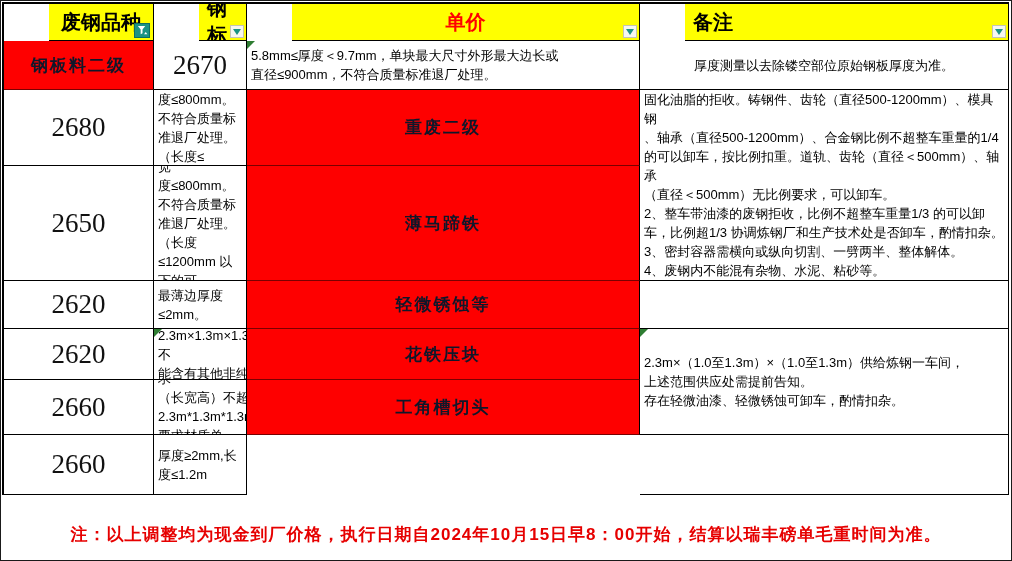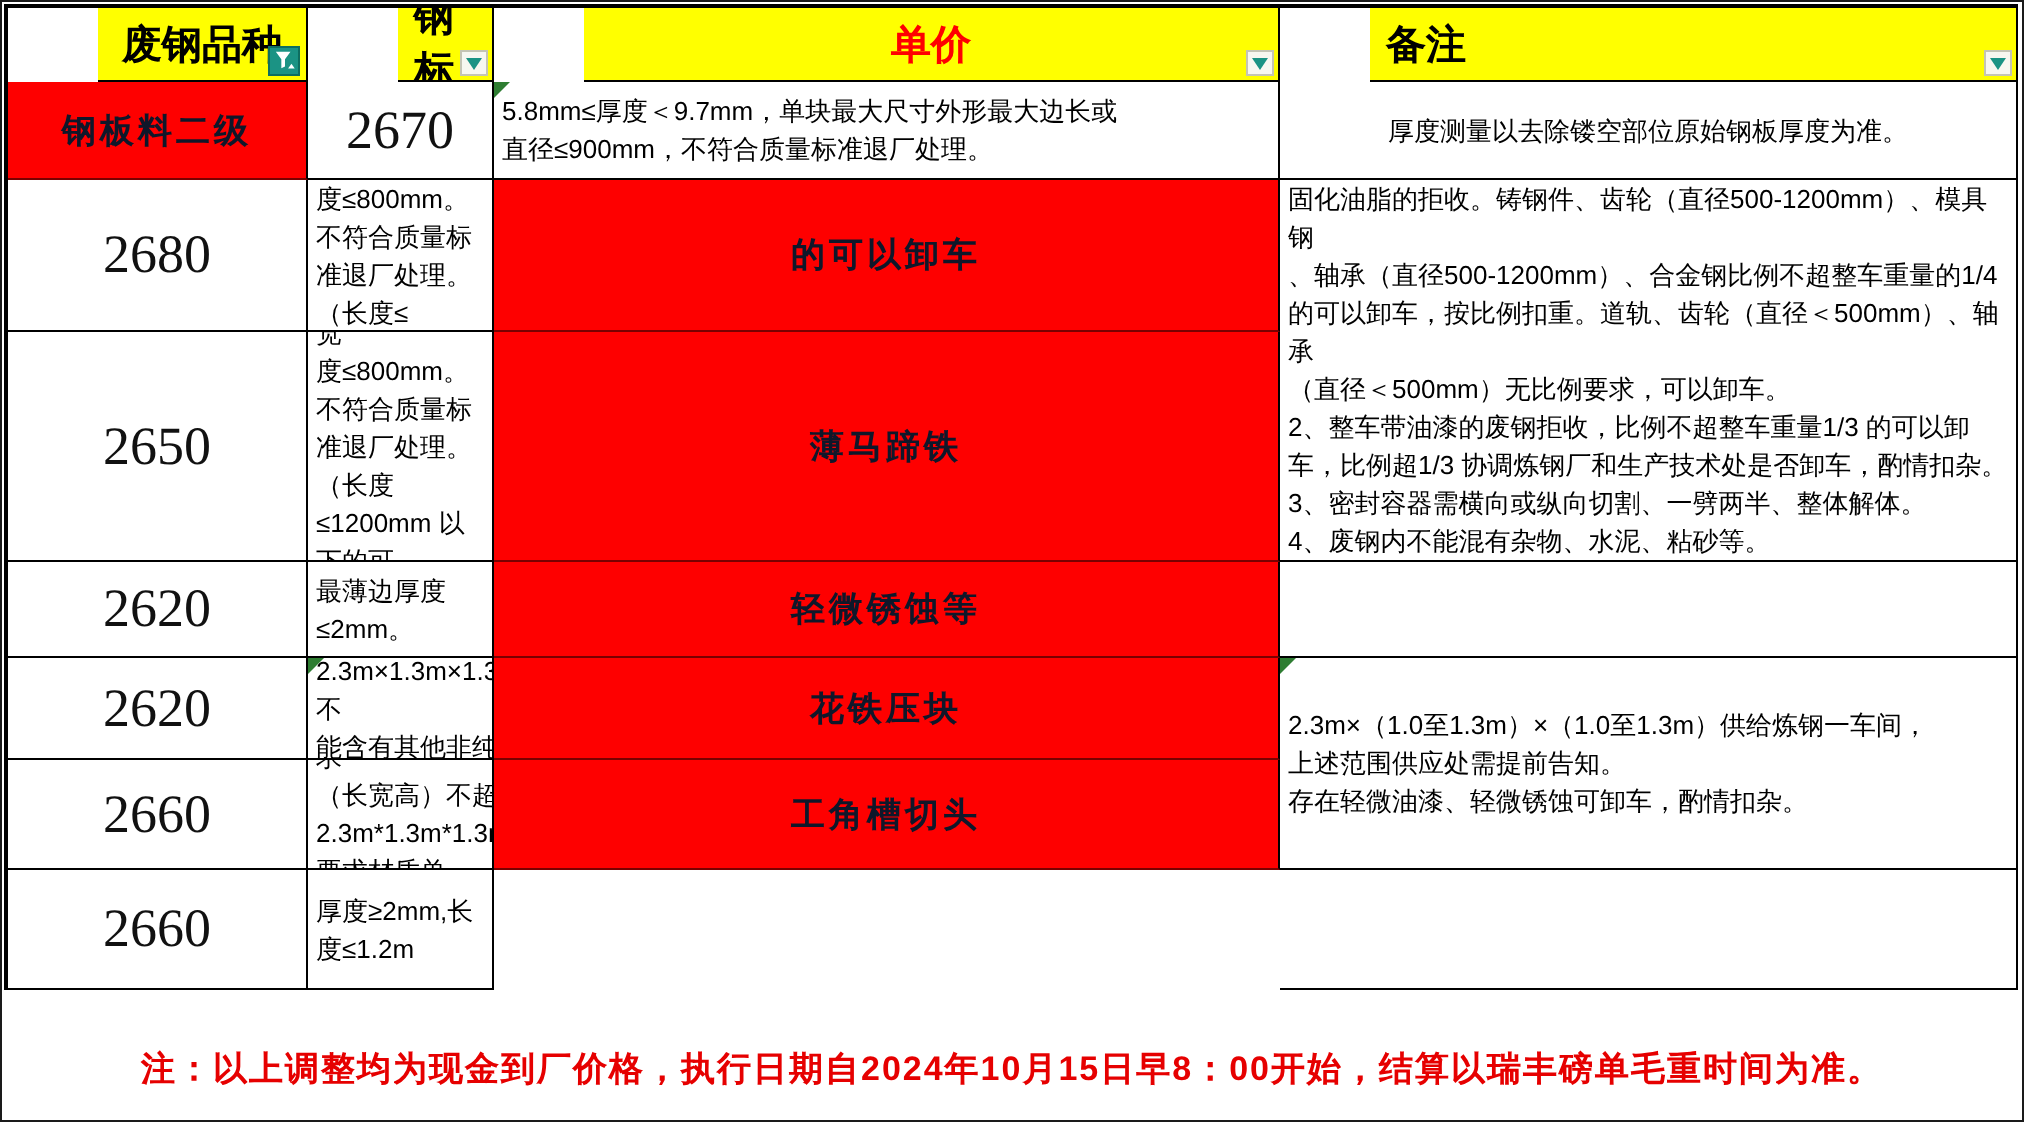--- a/index.html
+++ b/index.html
@@ -132,21 +132,21 @@
 、轴承（直径500-1200mm）、合金钢比例不超整车重量的1/4
 的可以卸车，按比例扣重。道轨、齿轮（直径＜500mm）、轴承
 （直径＜500mm）无比例要求，可以卸车。
 2、整车带油漆的废钢拒收，比例不超整车重量1/3 的可以卸
 车，比例超1/3 协调炼钢厂和生产技术处是否卸车，酌情扣杂。
 3、密封容器需横向或纵向切割、一劈两半、整体解体。
 4、废钢内不能混有杂物、水泥、粘砂等。
 5、废钢中禁止混有易燃易爆物品，禁止混有橡胶和塑料制品。</span>
     </div>
 
-    <div class="cell cat">的可以卸车</div>
+    <div class="cell cat">重废二级</div>
     <div class="cell price">2650</div>
     <div class="cell std">
       <span>工业下脚料，常规废钢。5.8mm≤厚度＜9.8mm，长度≤1800mm，宽
 度≤800mm。不符合质量标准退厂处理。（长度≤1200mm 以下的可
 供一二车间使用，长度在 1000-1800mm 之间的供一车间使用）</span>
     </div>
 
     <div class="cell cat">薄马蹄铁</div>
     <div class="cell price">2620</div>
     <div class="cell std">

